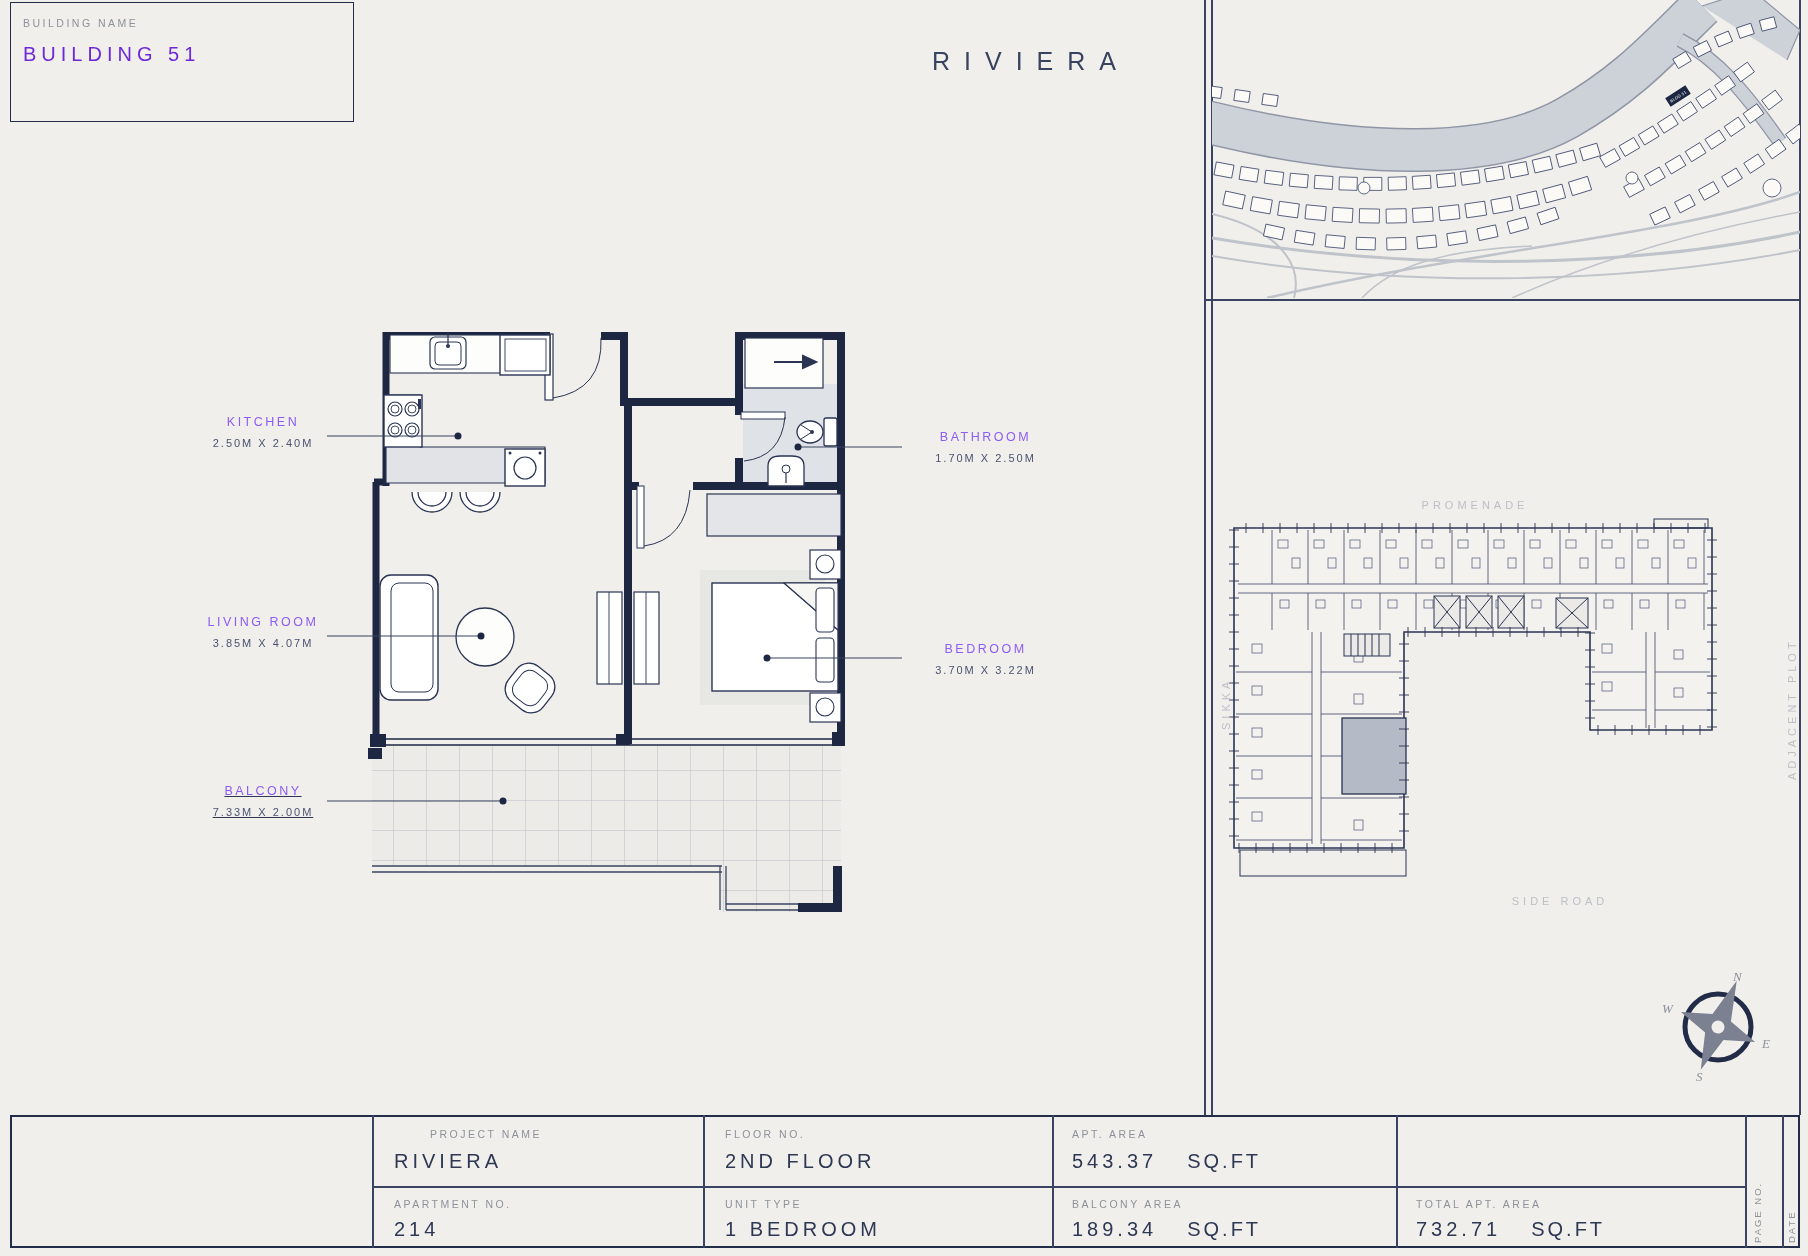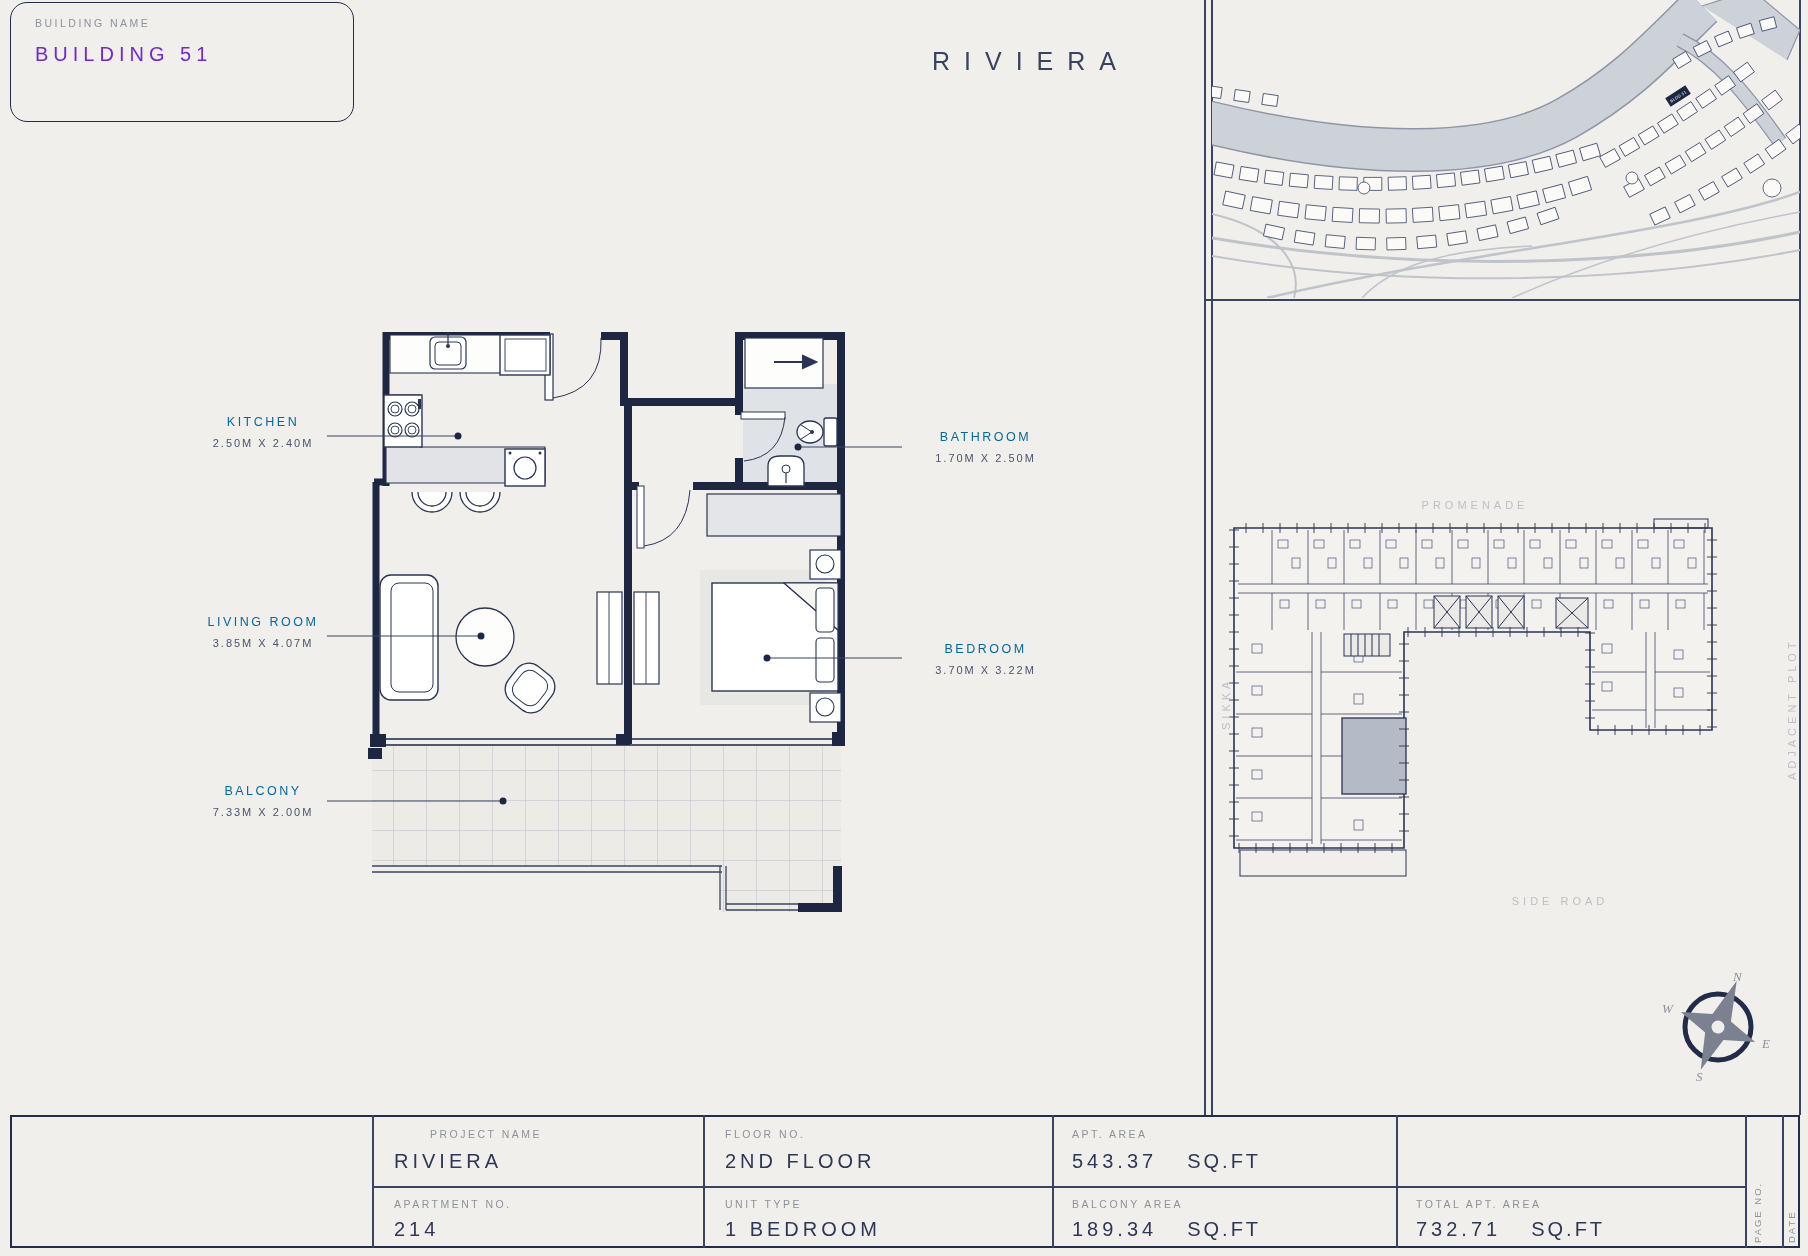--- a/index.html
+++ b/index.html
@@ -1,30 +1,30 @@
 <!DOCTYPE html>
 <html><head>
 <meta charset="utf-8">
 <style>
   html,body{margin:0;padding:0;background:#f1efeb;}
   body{font-family:"Liberation Sans", sans-serif; color:#2e3854;}
   .sheet{position:relative;width:1808px;height:1256px;background:#f1efeb;overflow:hidden;}
   .box{position:absolute;border:1.5px solid #232c49;box-sizing:border-box;}
   .sm-label{font-size:10.5px;letter-spacing:2.5px;color:#8d919b;}
   .big-val{font-size:20px;letter-spacing:5px;color:#6d28d9;}
-  .hdr-box{padding:14px 0 0 24px;border-radius:17px;}
+  .hdr-box{padding:14px 0 0 12px;}
   .hdr-box .sm-label{display:block;margin-bottom:14px;}
   .riviera{position:absolute;left:858px;top:0;width:346px;height:122px;display:flex;align-items:center;justify-content:center;
            font-size:25px;letter-spacing:14px;color:#39435f;}
   
   .vline{position:absolute;background:#3a4462;width:1.5px;}
   .hline{position:absolute;background:#3a4462;height:1.5px;}
   
   .room-label{position:absolute;text-align:center;line-height:21px;}
-  .room-label .rn{font-size:12.5px;letter-spacing:2.5px;color:#0369a1;}
+  .room-label .rn{font-size:12.5px;letter-spacing:2.5px;color:#8b5cf6;}
   .room-label .rd{font-size:11px;letter-spacing:2px;color:#4a5470;}
   
   .ctx-label{position:absolute;font-size:11px;letter-spacing:4px;color:#bcbfc7;}
   .ctx-vert{transform:rotate(-90deg);transform-origin:center;white-space:nowrap;}
   
   .tb-cell-label{position:absolute;font-size:10.5px;letter-spacing:2.5px;color:#8d919b;}
   .tb-cell-value{position:absolute;font-size:20px;letter-spacing:4px;color:#2e3854;white-space:nowrap;}
   .tb-unit{margin-left:30px;letter-spacing:3px;}
   .tb-vert{position:absolute;font-size:9.5px;letter-spacing:2px;color:#8d919b;writing-mode:vertical-rl;transform:rotate(180deg);}
   .logo{position:absolute;left:10px;top:1115px;width:362px;height:133px;display:flex;align-items:center;justify-content:center;}
@@ -566,21 +566,21 @@
   </svg>
 
   <div class="room-label" style="left:183px;top:412px;width:160px;">
     <div class="rn">KITCHEN</div>
     <div class="rd">2.50M X 2.40M</div>
   </div>
   <div class="room-label" style="left:183px;top:612px;width:160px;">
     <div class="rn">LIVING ROOM</div>
     <div class="rd">3.85M X 4.07M</div>
   </div>
-  <div class="room-label" style="left:183px;top:781px;width:160px;">
+  <div class="room-label" style="left:183px;top:781px;width:160px;text-decoration:underline;">
     <div class="rn">BALCONY</div>
     <div class="rd">7.33M X 2.00M</div>
   </div>
   <div class="room-label" style="left:903px;top:427px;width:165px;">
     <div class="rn">BATHROOM</div>
     <div class="rd">1.70M X 2.50M</div>
   </div>
   <div class="room-label" style="left:903px;top:639px;width:165px;">
     <div class="rn">BEDROOM</div>
     <div class="rd">3.70M X 3.22M</div>

